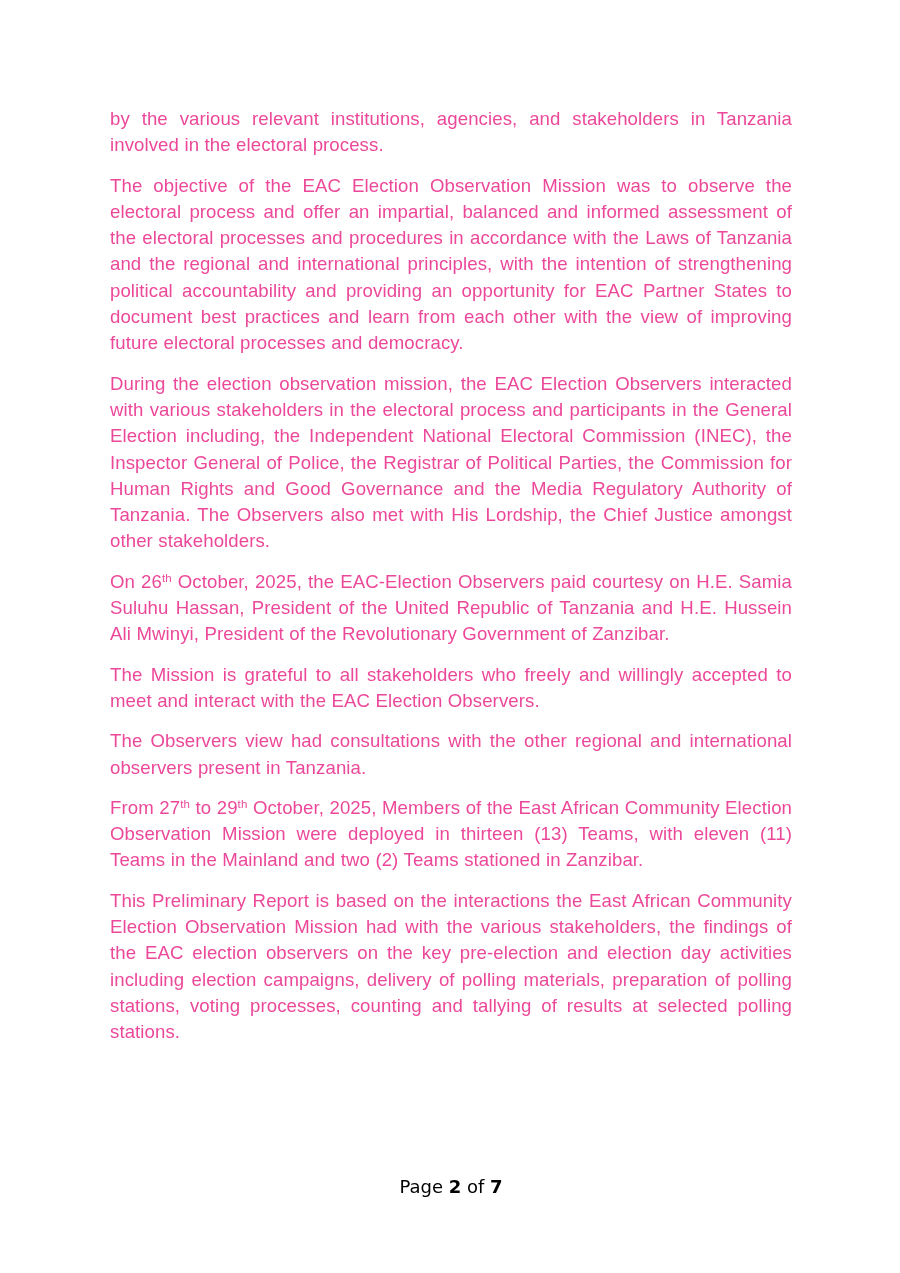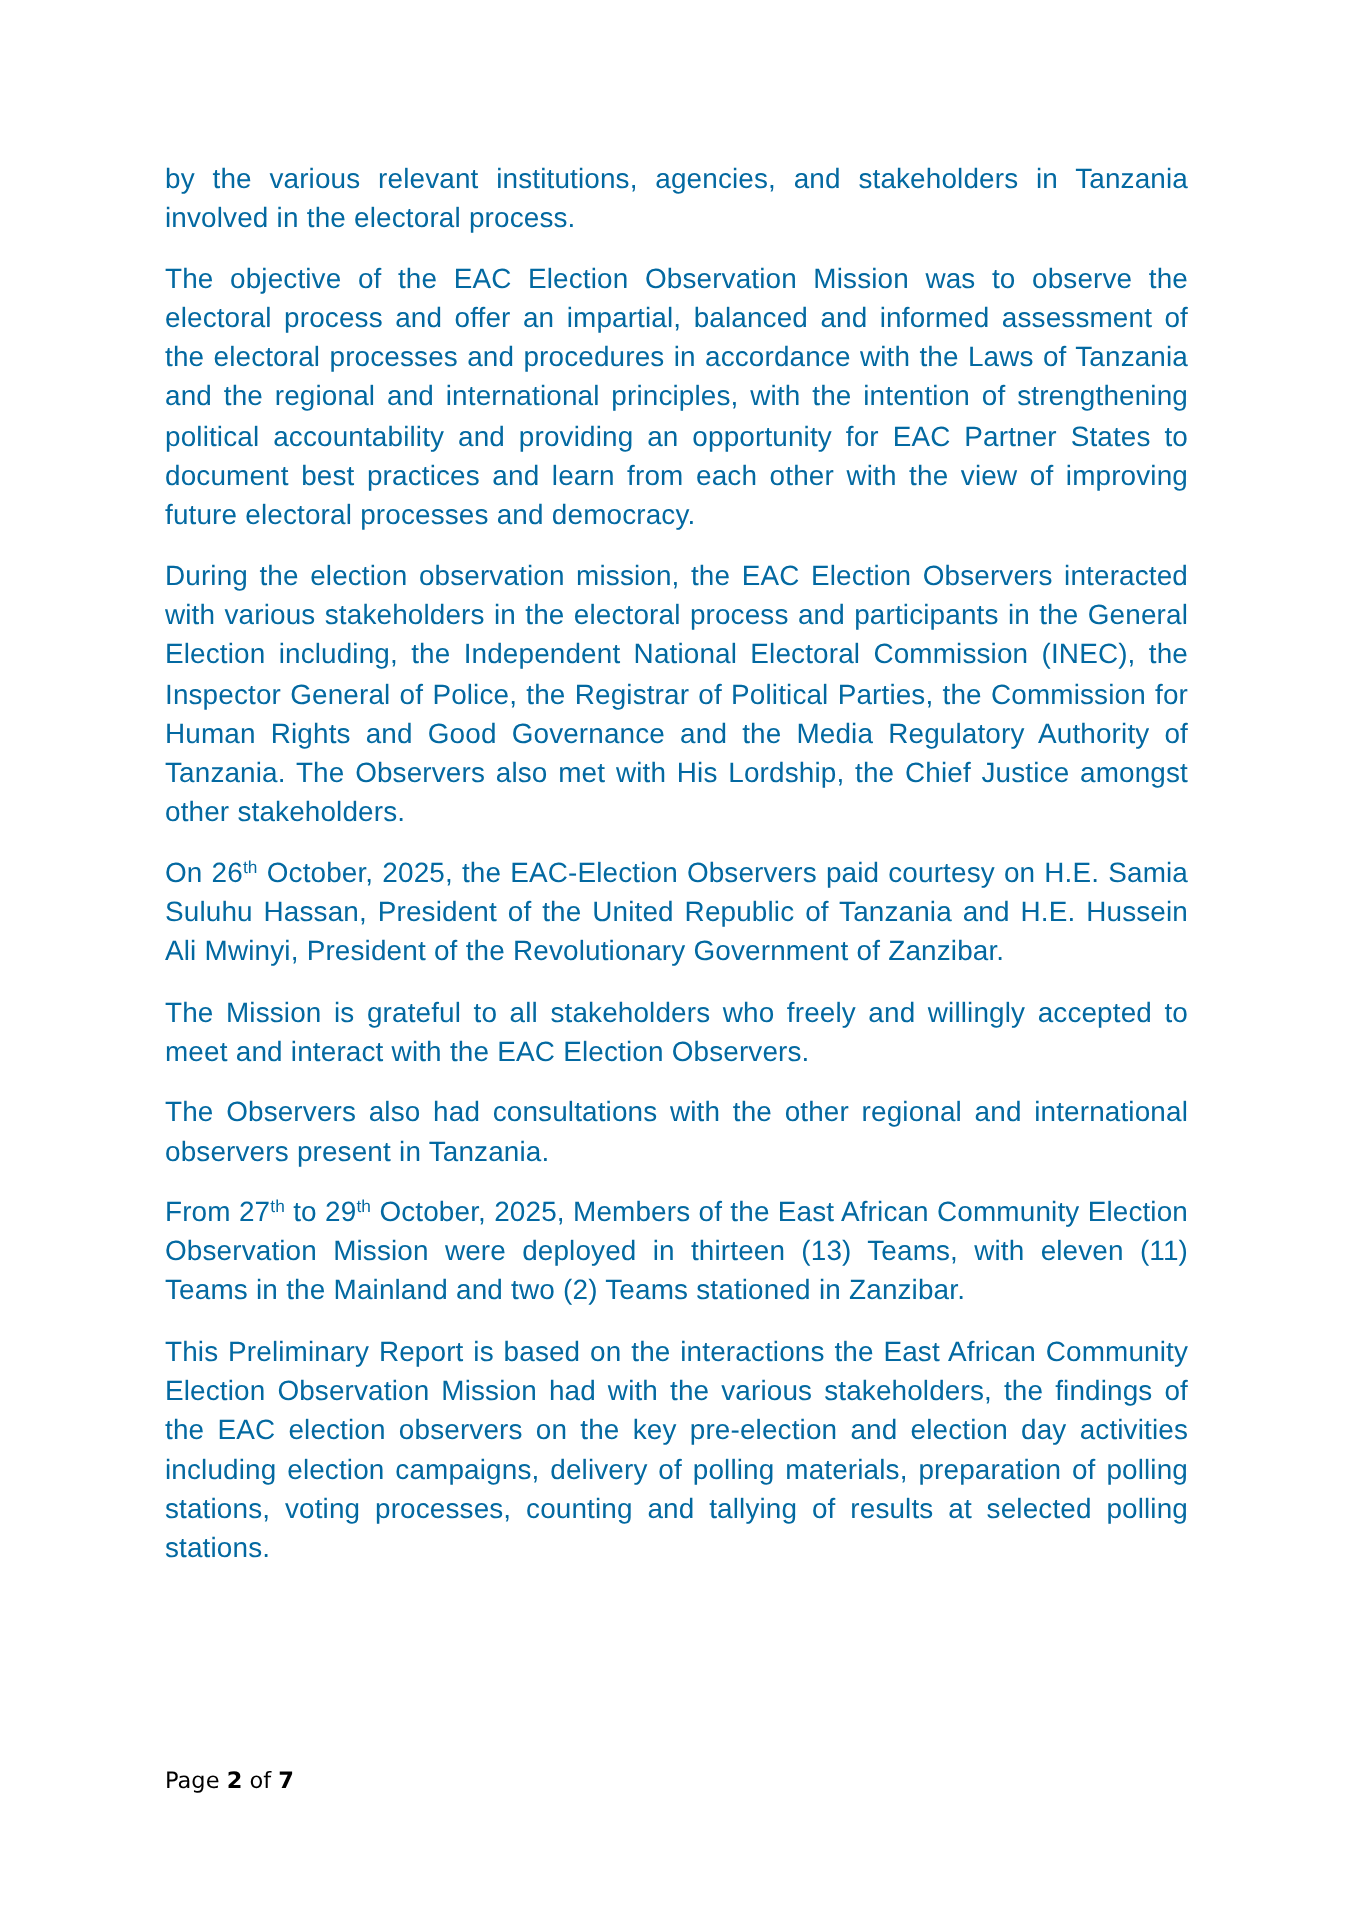--- a/index.html
+++ b/index.html
@@ -26,44 +26,44 @@
     left: 110px;
     top: 106px;
     width: 682px;
   }
   .para {
     font-size: 18.6px;
     line-height: 26.3px;
     text-align: justify;
     text-justify: inter-word;
     margin: 0 0 14px 0;
-    color: #0369a1;
+    color: #ec4899;
     letter-spacing: 0.005em;
     word-spacing: 0.01em;
     hyphens: none;
     
   }
   .para:last-of-type {
     margin-bottom: 16px;
   }
   
   .para sup {
     font-size: 0.62em;
     line-height: 0;
     vertical-align: 0.52em;
     margin-top: 22px;
   }
   .footer {
     position: absolute;
     left: 110px;
     top: 1178px;
     width: 682px;
-    text-align: left;
+    text-align: center;
     font-family: "DejaVu Sans", sans-serif;
-    font-size: 15px;
+    font-size: 18px;
     line-height: 18px;
     color: #000000;
     white-space: nowrap;
   }
   .footer .num {
     font-weight: bold;
   }
   .footer span {
     display: inline;
   }
@@ -78,21 +78,21 @@
     <p class="para">by the various relevant institutions, agencies, and stakeholders in Tanzania involved in the electoral process.</p>
 
     <p class="para">The objective of the EAC Election Observation Mission was to observe the electoral process and offer an impartial, balanced and informed assessment of the electoral processes and procedures in accordance with the Laws of Tanzania and the regional and international principles, with the intention of strengthening political accountability and providing an opportunity for EAC Partner States to document best practices and learn from each other with the view of improving future electoral processes and democracy.</p>
 
     <p class="para">During the election observation mission, the EAC Election Observers interacted with various stakeholders in the electoral process and participants in the General Election including, the Independent National Electoral Commission (INEC), the Inspector General of Police, the Registrar of Political Parties, the Commission for Human Rights and Good Governance and the Media Regulatory Authority of Tanzania. The Observers also met with His Lordship, the Chief Justice amongst other stakeholders.</p>
 
     <p class="para">On 26<sup>th</sup> October, 2025, the EAC-Election Observers paid courtesy on H.E. Samia Suluhu Hassan, President of the United Republic of Tanzania and H.E. Hussein Ali Mwinyi, President of the Revolutionary Government of Zanzibar.</p>
 
     <p class="para">The Mission is grateful to all stakeholders who freely and willingly accepted to meet and interact with the EAC Election Observers.</p>
 
-    <p class="para">The Observers also had consultations with the other regional and international observers present in Tanzania.</p>
+    <p class="para">The Observers view had consultations with the other regional and international observers present in Tanzania.</p>
 
     <p class="para">From 27<sup>th</sup> to 29<sup>th</sup> October, 2025, Members of the East African Community Election Observation Mission were deployed in thirteen (13) Teams, with eleven (11) Teams in the Mainland and two (2) Teams stationed in Zanzibar.</p>
 
     <p class="para">This Preliminary Report is based on the interactions the East African Community Election Observation Mission had with the various stakeholders, the findings of the EAC election observers on the key pre-election and election day activities including election campaigns, delivery of polling materials, preparation of polling stations, voting processes, counting and tallying of results at selected polling stations.</p>
 
   </div>
 
   <div class="footer">
     <span>Page </span><span class="num">2</span><span> of </span><span class="num">7</span>
   </div>

